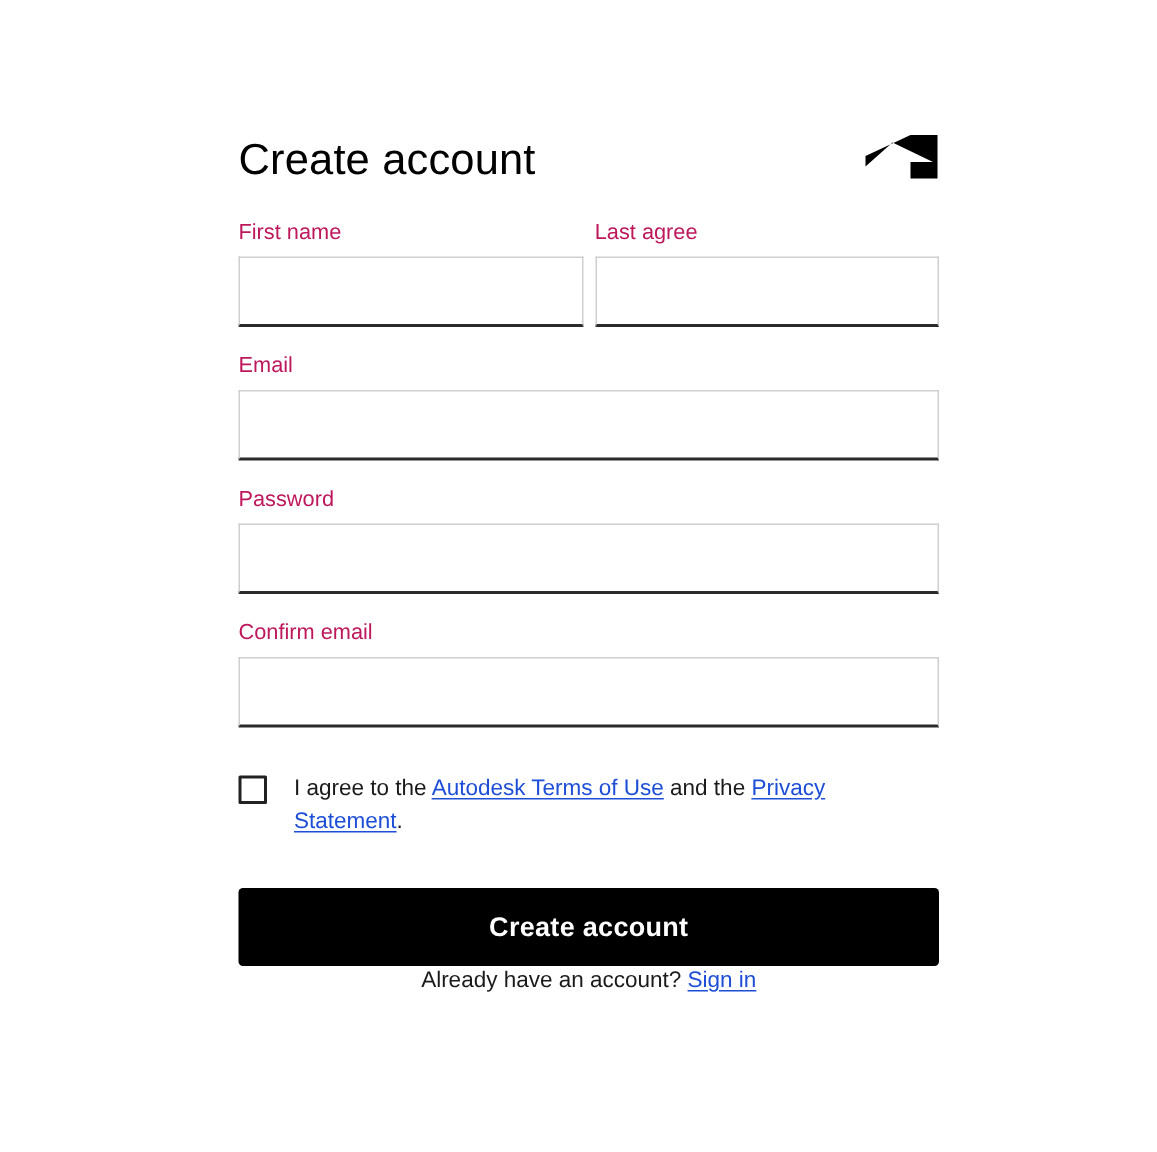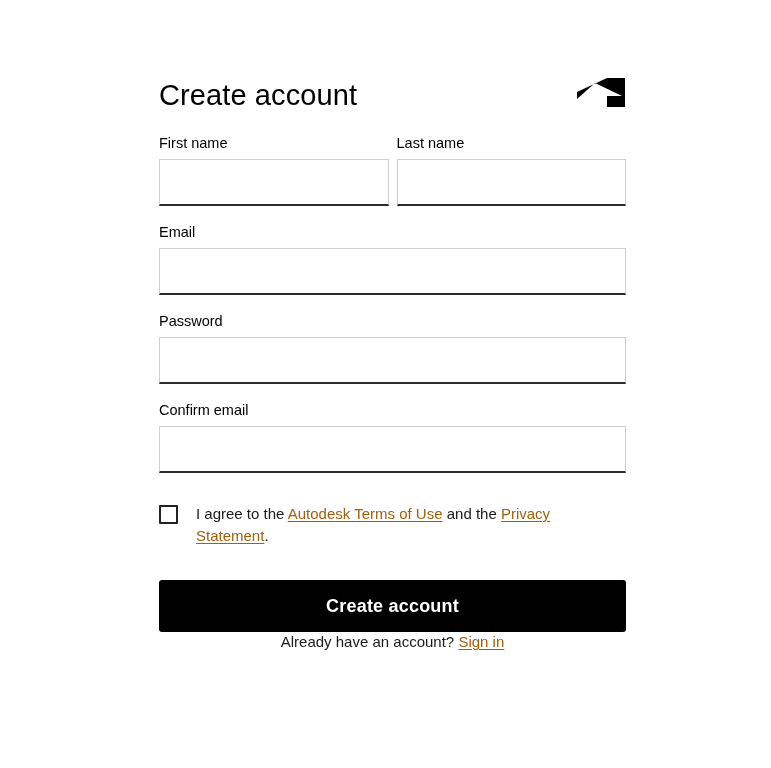--- a/index.html
+++ b/index.html
@@ -18,21 +18,21 @@
   .page {
     position: relative;
     width: 771px;
     height: 768px;
     background: #ffffff;
   }
 
   .form-wrap {
     position: absolute;
     left: 159px;
-    top: 64px;
+    top: 76px;
     width: 467px;
   }
 
   
   .header-row {
     position: relative;
     height: 52px;
     display: flex;
     align-items: center;
     justify-content: space-between;
@@ -50,21 +50,21 @@
     width: 50px;
     height: 34px;
     display: block;
     margin-top: 6px;
   }
 
   
   .field-label {
     display: block;
     font-size: 14.5px;
-    color: #000000;
+    color: #be185d;
     line-height: 18px;
     margin: 0 0 7px 0;
   }
   .text-input {
     display: block;
     box-sizing: border-box;
     width: 100%;
     height: 47px;
     background: #ffffff;
     border: 1px solid #cfcfcf;
@@ -119,21 +119,21 @@
   }
   .terms-text {
     font-size: 15px;
     color: #1a1a1a;
     line-height: 22px;
     margin-left: 18px;
     max-width: 400px;
   }
   .terms-text a,
   .link {
-    color: #a16207;
+    color: #1d4ed8;
     text-underline-offset: 2px;
   }
 
   
   .primary-btn {
     display: block;
     box-sizing: border-box;
     width: 100%;
     height: 52px;
     margin-top: 33px;
@@ -169,21 +169,21 @@
         <path d="M49 1 L49 30 L31 30 L31 19 L46 19 L19 6 L1 22 L1 15 L31 1 Z" fill="#000000"></path>
       </svg>
     </div>
 
     <div class="name-row">
       <div class="name-col">
         <label class="field-label" for="first-name-input">First name</label>
         <input id="first-name-input" type="text" class="text-input" placeholder="" style="">
       </div>
       <div class="name-col">
-        <label class="field-label" for="last-name-input">Last name</label>
+        <label class="field-label" for="last-name-input">Last agree</label>
         <input id="last-name-input" type="text" class="text-input" placeholder="" style="">
       </div>
     </div>
 
     <div class="field-block">
       <label class="field-label" for="email-input">Email</label>
       <input id="email-input" type="text" class="text-input" placeholder="" style="">
     </div>
 
     <div class="field-block">

